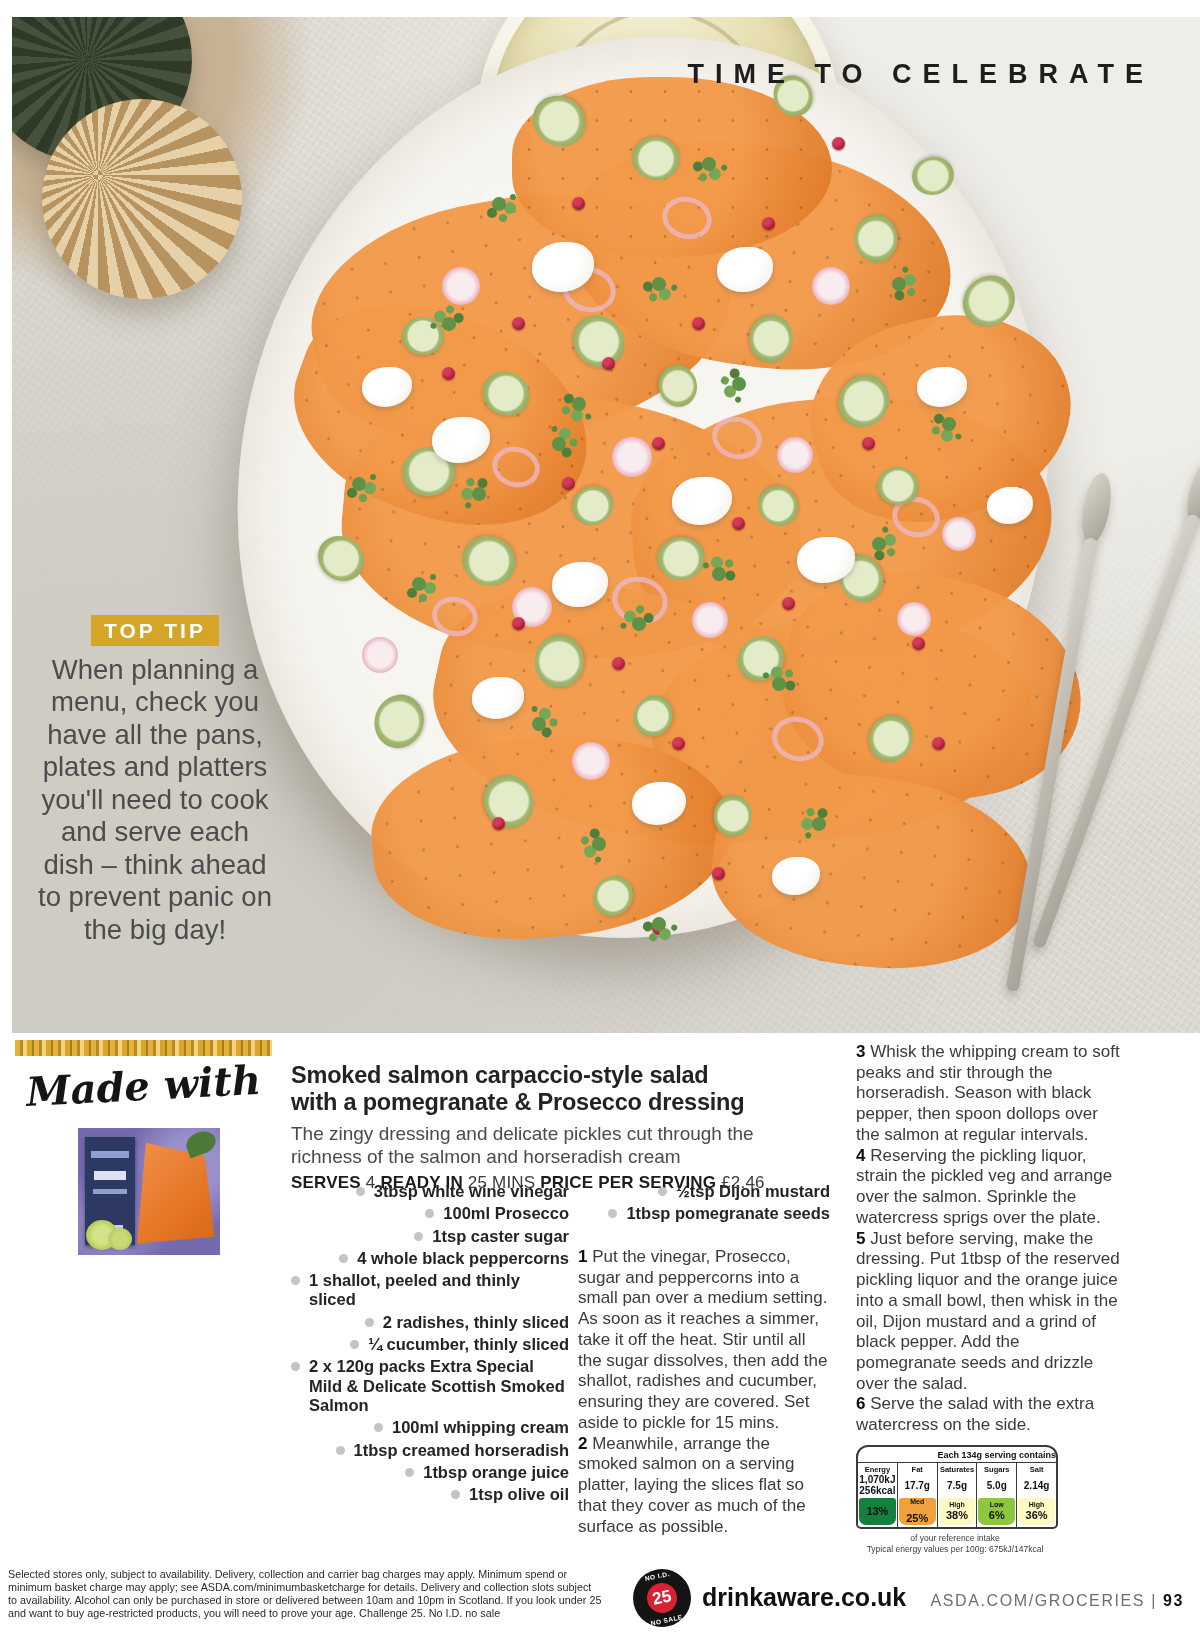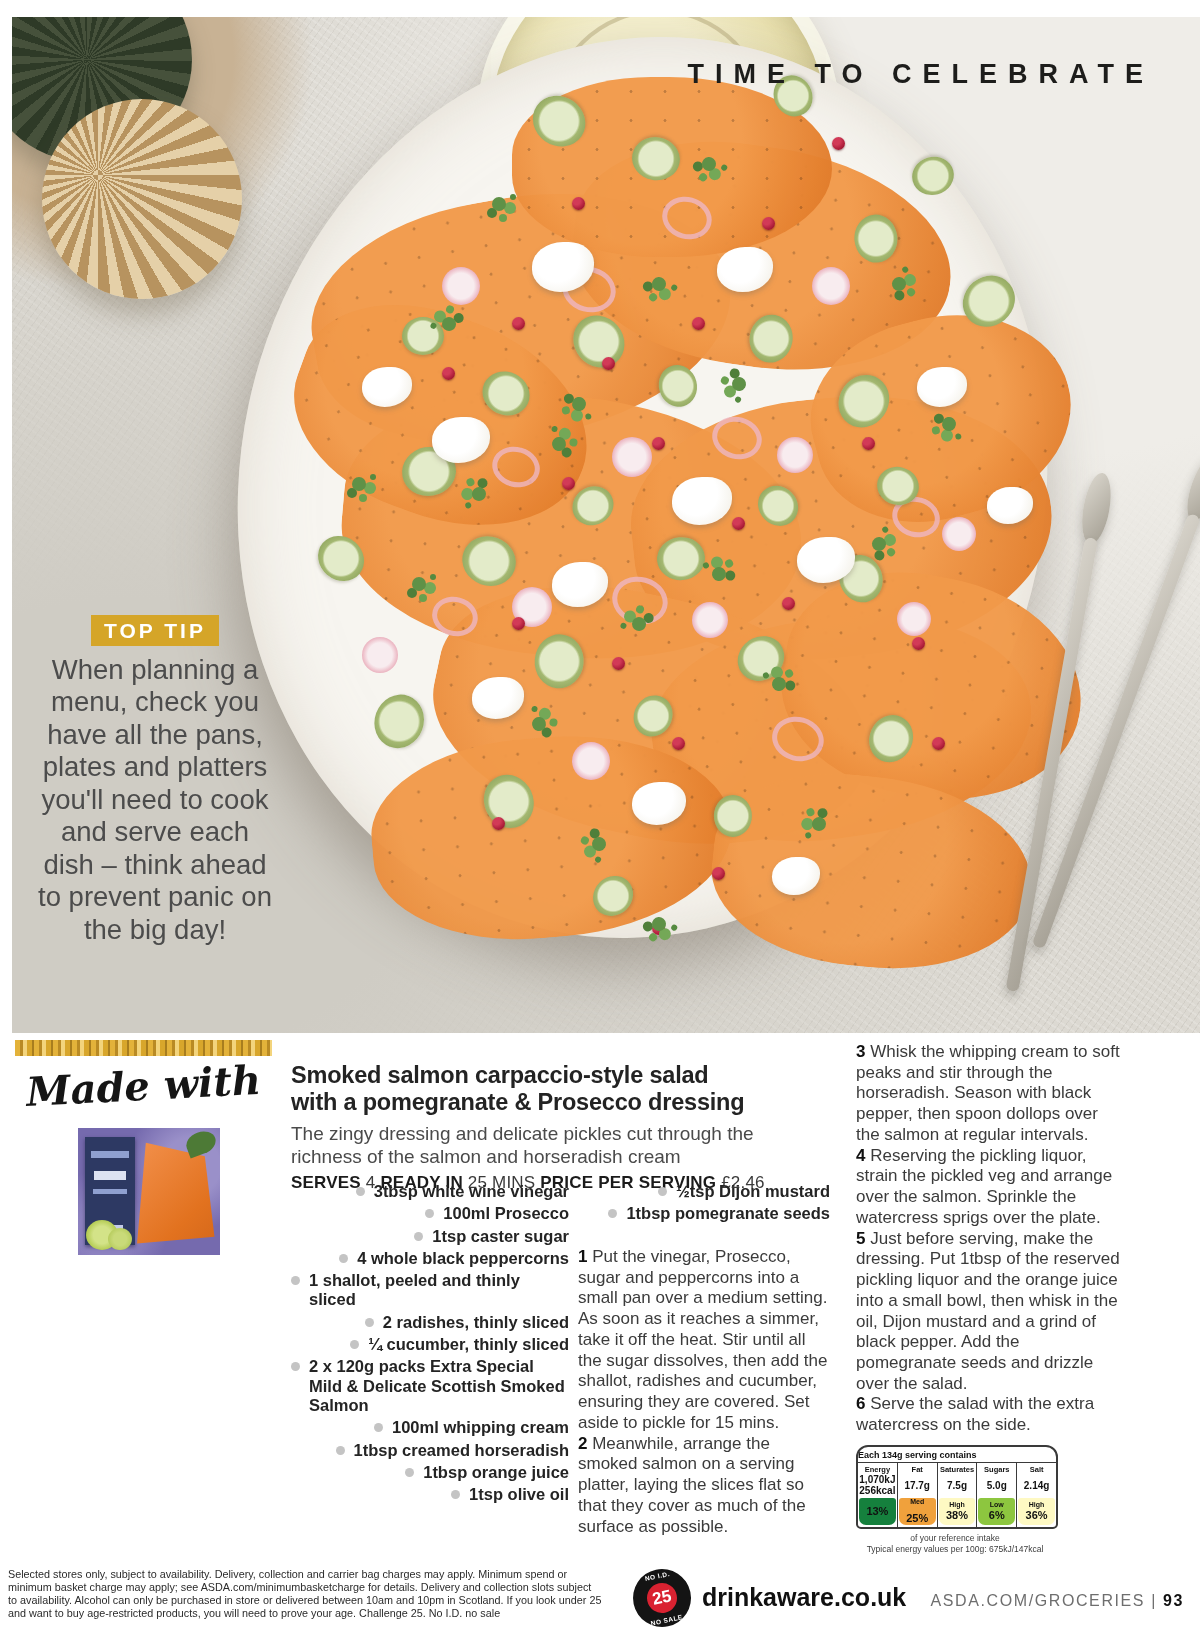--- a/index.html
+++ b/index.html
@@ -103,21 +103,21 @@
 
   
   .steps p{margin:0;font-size:17px;line-height:1.22;color:#3b3b3b;}
   .steps b{color:#101010;}
   .s2{position:absolute;left:578px;top:1247px;width:254px;}
   .col3{position:absolute;left:856px;top:1042px;width:264px;}
 
   
   .nutri{margin-top:9px;width:198px;border:2px solid #3a3a3a;border-radius:12px 12px 5px 5px;
     background:#fff;overflow:hidden;}
-  .n-head{font-size:9px;font-weight:700;text-align:left;padding:3px 0 2px;border-bottom:1.5px solid #3a3a3a;color:#111;}
+  .n-head{font-size:9px;font-weight:700;text-align:right;padding:3px 0 2px;border-bottom:1.5px solid #3a3a3a;color:#111;}
   .n-cols{display:flex;}
   .ncol{flex:1;border-left:1px solid #3a3a3a;display:flex;flex-direction:column;padding:2px 1px 2px;}
   .ncol:first-child{border-left:none;}
   .n-name{font-size:7.5px;font-weight:700;text-align:center;color:#111;}
   .n-val{height:24px;display:flex;flex-direction:column;justify-content:center;
     font-size:10px;font-weight:700;text-align:center;line-height:1.05;color:#111;}
   .n-pill{height:27px;border-radius:3px 3px 7px 7px;display:flex;flex-direction:column;
     justify-content:center;align-items:center;gap:1px;}
   .n-level{font-size:7px;font-weight:700;color:#111;}
   .n-pct{font-size:11px;font-weight:700;color:#111;}

